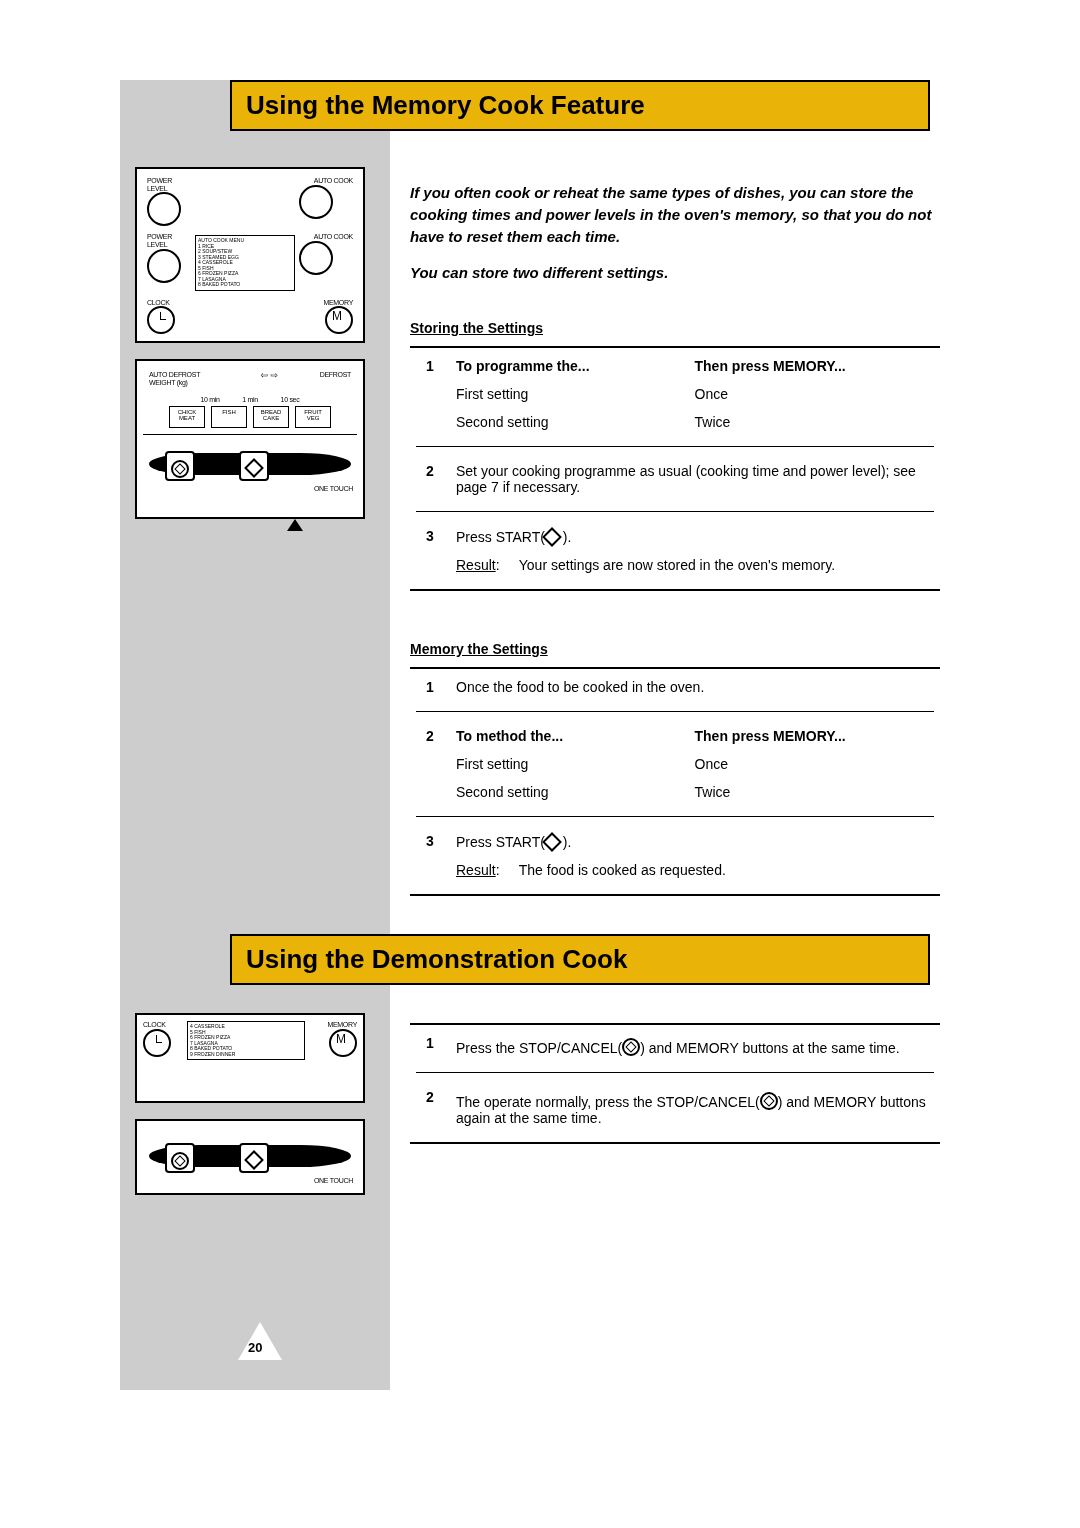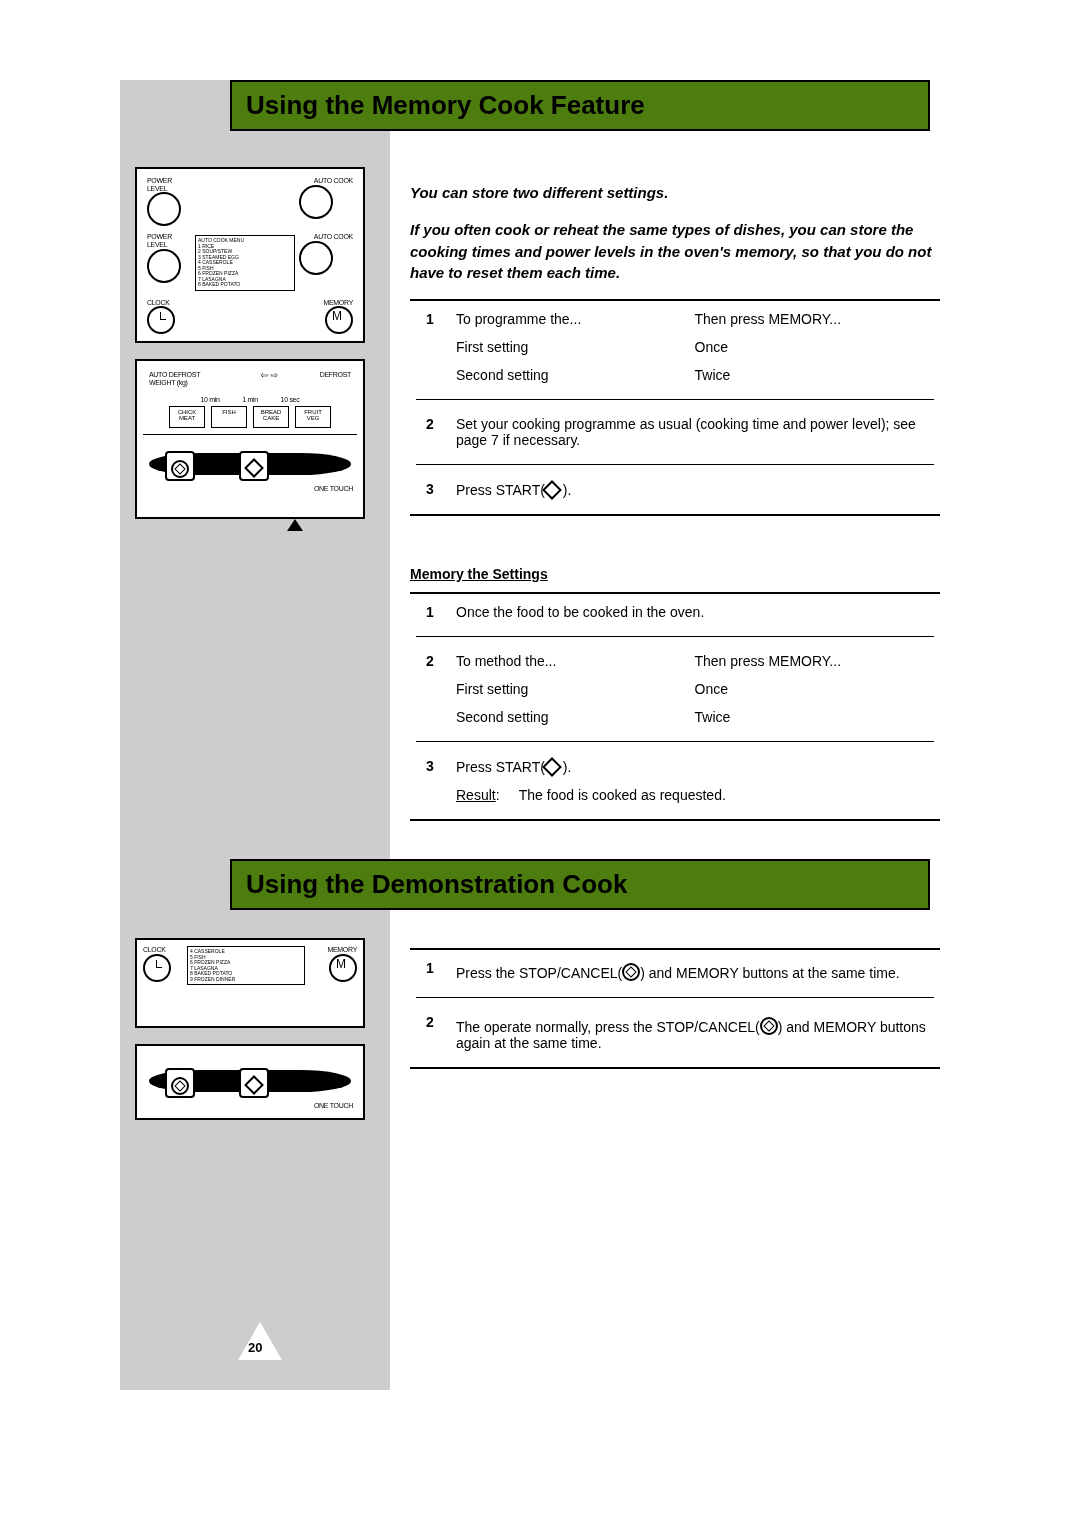--- a/index.html
+++ b/index.html
@@ -26,21 +26,21 @@
     background: #cdcdcd;
   }
   .content {
     position: absolute;
     left: 120px;
     top: 80px;
     width: 830px;
   }
   .heading-bar {
     border: 2px solid #000;
-    background: #4d7c0f;
+    background: #eab308;
     padding: 8px 14px;
     margin-left: 110px;
     width: 700px;
     box-sizing: border-box;
   }
   .heading-bar h1 {
     margin: 0;
     font-size: 26px;
     font-weight: bold;
   }
@@ -100,21 +100,21 @@
   }
   table.steps td {
     padding: 6px 6px;
     vertical-align: top;
   }
   table.steps td.num {
     width: 28px;
     font-weight: bold;
     text-align: center;
   }
-  .bold { font-weight: normal; }
+  .bold { font-weight: bold; }
   .icon-diamond {
     display: inline-block;
     width: 14px;
     height: 14px;
     position: relative;
     top: 2px;
   }
   .icon-diamond::before {
     content: "";
     position: absolute;
@@ -297,23 +297,24 @@
               <span class="icon-diamond"></span>
             </div>
             <div class="scrib" style="position:absolute;right:4px;bottom:-2px;">ONE TOUCH</div>
           </div>
           <span class="arrow-up-tiny" style="left:150px;bottom:-14px;"></span>
         </div>
 
       </div>
 
       <div class="right-col">
+        <p class="intro">If you often cook or reheat the same types of dishes, you can store the cooking times and power levels in the oven's memory, so that you do not have to reset them each time.</p>
         <p class="intro">You can store two different settings.</p>
-        <p class="intro">If you often cook or reheat the same types of dishes, you can store the cooking times and power levels in the oven's memory, so that you do not have to reset them each time.</p>
-
+
+        <div class="subhead">Storing the Settings</div>
         <hr class="rule">
         <table class="steps">
           <tbody>
               <tr>
             <td class="num">1</td>
             <td class="bold" style="width:45%;">To programme the...</td>
             <td class="bold">Then press MEMORY...</td>
           </tr>
           <tr>
             <td></td>
@@ -336,20 +337,27 @@
           </tr>
           <tr>
                 <td colspan="3">
                   <hr class="rule-thin">
                 </td>
               </tr>
           <tr>
             <td class="num">3</td>
             <td colspan="2">
               <span>Press START(</span><span class="icon-diamond"></span><span> ).</span>
+            </td>
+          </tr>
+          <tr>
+            <td></td>
+            <td colspan="2">
+              <span class="result-lbl">Result</span>: &nbsp;&nbsp;&nbsp;
+              <span>Your settings are now stored in the oven's memory.</span>
             </td>
           </tr>
         </tbody>
           </table>
         <hr class="rule">
 
         <div class="subhead" style="margin-top:50px;">Memory the Settings</div>
         <hr class="rule">
         <table class="steps">
           <tbody>

